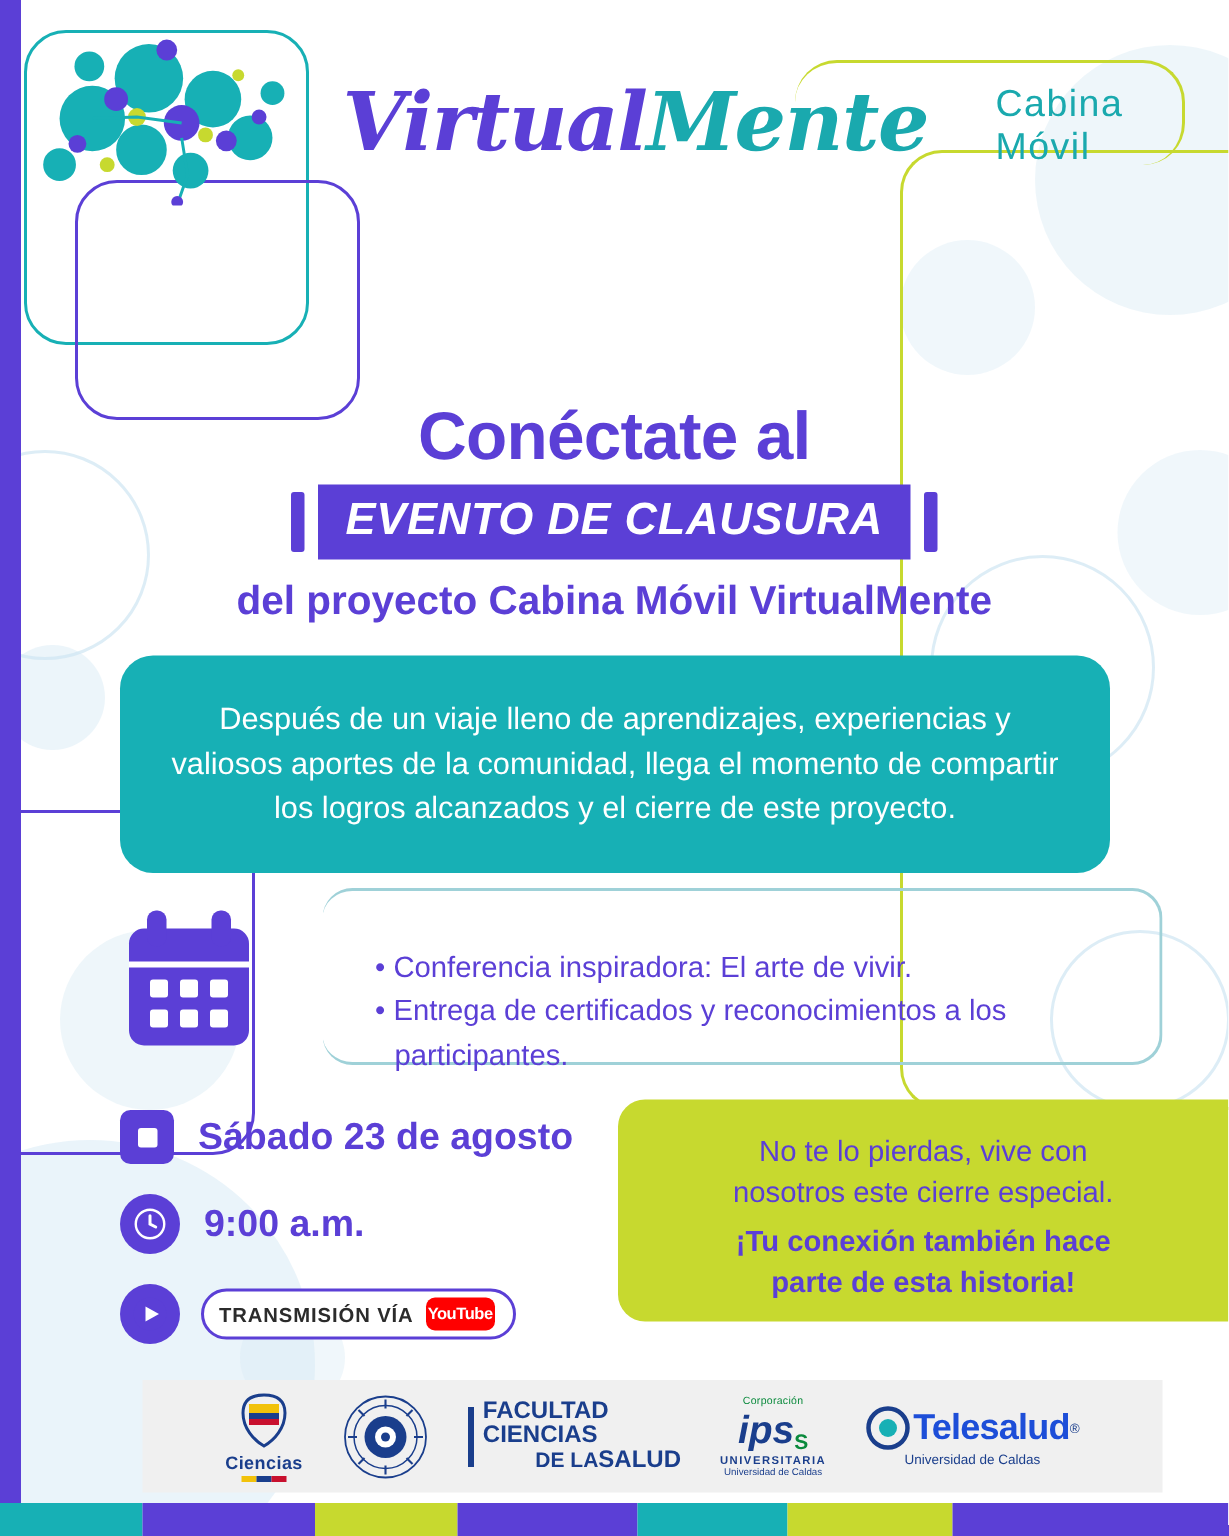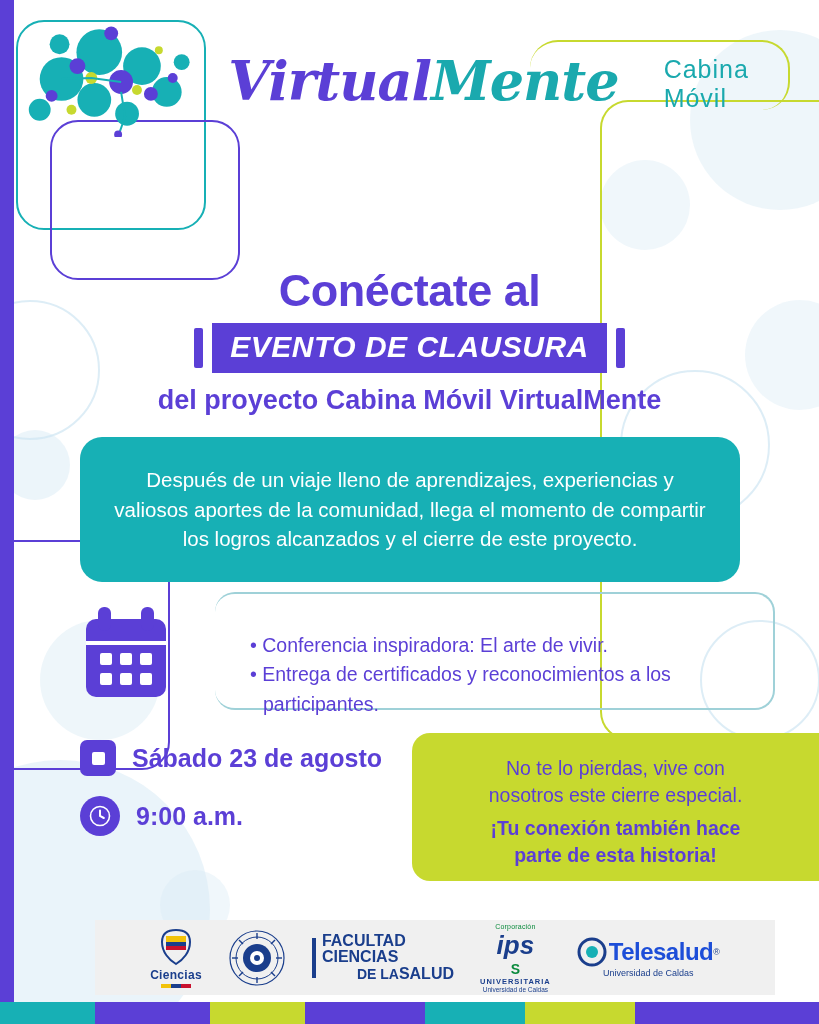--- a/index.html
+++ b/index.html
@@ -322,20 +322,34 @@
     <div class="info-row">
       <div class="circ">
         <svg width="24" height="24" viewBox="0 0 24 24">
           <circle cx="12" cy="12" r="11" fill="#5b3fd6"></circle>
           <circle cx="12" cy="12" r="9.5" fill="none" stroke="#fff" stroke-width="1.6"></circle>
           <path d="M12 6.5 V12 L15.8 14" stroke="#fff" stroke-width="2" fill="none" stroke-linecap="round"></path>
         </svg>
       </div>
       <div class="info-text">9:00 a.m.</div>
     </div>
+    <div class="info-row">
+      <div class="circ">
+        <svg width="22" height="22" viewBox="0 0 22 22">
+          <circle cx="11" cy="11" r="11" fill="#5b3fd6"></circle>
+          <polygon points="8,6 17,11 8,16" fill="#ffffff"></polygon>
+        </svg>
+      </div>
+      <div class="yt-pill">
+        <span class="yt-label">TRANSMISIÓN VÍA</span>
+        <span class="yt-logo">
+          <span class="ytxt">YouTube</span>
+        </span>
+      </div>
+    </div>
   </div>
 
   <div class="lime-box">
     <span>No te lo pierdas, vive con</span><br>
     <span>nosotros este cierre especial.</span>
     <span class="strong">¡Tu conexión también hace</span>
     <span class="strong" style="margin-top:0">parte de esta historia!</span>
   </div>
 
   <div class="footer">
@@ -381,21 +395,21 @@
         <div style="line-height:1.02;">
           <div style="font-size:16px;font-weight:bold;color:#1a3e8c;">FACULTAD</div>
           <div style="font-size:16px;font-weight:bold;color:#1a3e8c;">CIENCIAS</div>
           <div style="font-size:16px;font-weight:bold;color:#1a3e8c;"><span style="font-size:14px;margin-left:35px;">DE LA</span>SALUD</div>
         </div>
       </div>
     </div>
 
     <div class="flogo">
       <div style="font-size:7px;color:#0a8a3c;letter-spacing:.2px;">Corporación</div>
-      <div style="display:flex;align-items:center;flex-direction:column;">
+      <div style="display:flex;align-items:flex-end;">
         <span style="font-size:26px;font-weight:bold;color:#1a3e8c;font-style:italic;">ips</span>
         <span style="font-size:14px;font-weight:bold;color:#0a8a3c;">S</span>
       </div>
       <div style="font-size:7.5px;font-weight:bold;color:#1a3e8c;letter-spacing:1px;">UNIVERSITARIA</div>
       <div style="font-size:6.5px;color:#1a3e8c;">Universidad de Caldas</div>
     </div>
 
     <div class="flogo">
       <div style="display:flex;align-items:center;">
         <svg width="30" height="30" viewBox="0 0 30 30">

